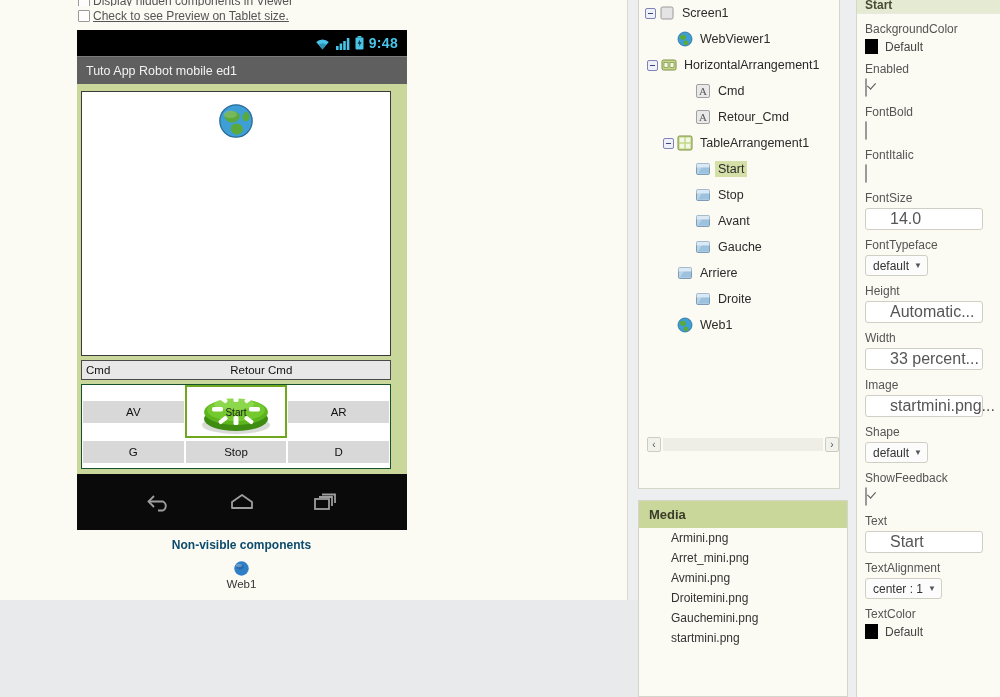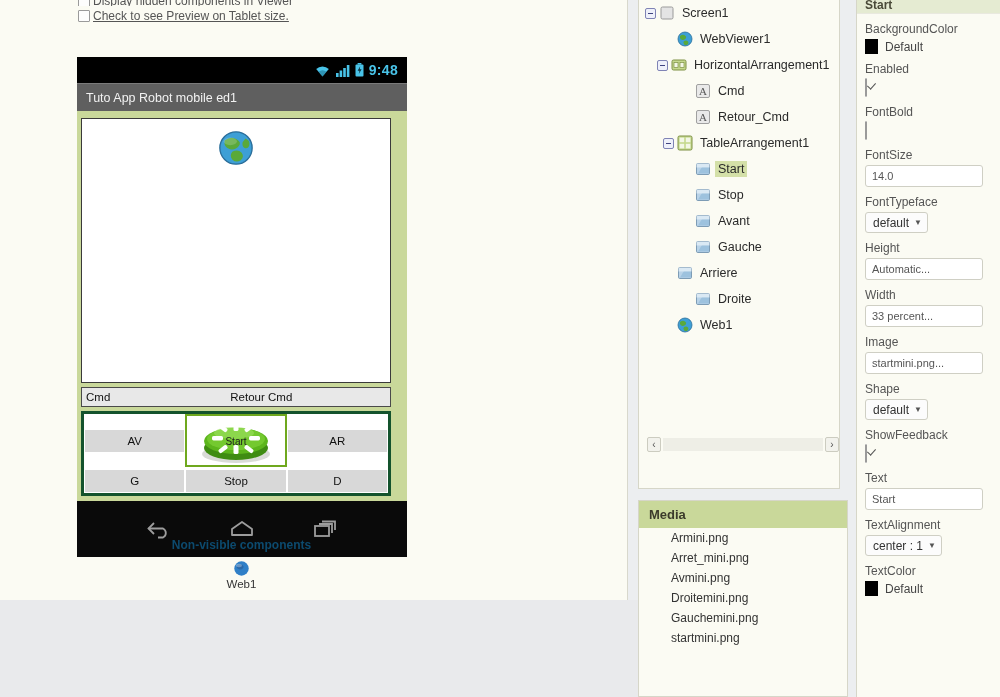--- a/index.html
+++ b/index.html
@@ -29,21 +29,20 @@
     width: 12px; height: 12px; border: 1px solid #9a9a9a;
     background: #fdfdfd; border-radius: 1px; flex: 0 0 auto;
   }
   .chk-label { white-space: nowrap; }
 
   
   #phone {
     position: absolute; left: 77px; top: 30px;
     width: 330px; height: 500px;
     background: #000; 
-    margin-top: 27px;
   }
   #status-bar {
     height: 26px; background: #000; display: flex;
     align-items: center; justify-content: flex-end;
     padding-right: 9px; gap: 5px;
   }
   .sb-ico { display: block; }
   #status-time { color: #49c3e8; font-size: 14px; font-weight: bold; letter-spacing: .3px; }
   #title-bar {
     height: 28px; background: #5f5f5f;
@@ -64,21 +63,21 @@
   #harr {
     width: 310px; height: 20px; margin: 4px 0 0 2px;
     background: #e8e8e8; border: 1px solid #4a4a4a;
     display: flex; align-items: center;
   }
   #harr .lbl { font-size: 11.5px; color: #111; }
   #lbl-cmd { padding-left: 4px; }
   #lbl-retour { margin-left: 120px; }
   #tarr {
     width: 310px; height: 85px; margin: 4px 0 0 2px;
-    background: #fff; border: 3px solid #14532d;
+    background: #fff; border: 1px solid #14532d;
     display: grid; grid-template-columns: 1fr 1fr 1fr;
     grid-template-rows: 53px 28px; align-items: center; justify-items: stretch;
   }
   .tbtn {
     background: #d8d8d8; height: 22px; margin: 0 1px;
     display: flex; align-items: center; justify-content: center;
     font-size: 11.5px; color: #111;
   }
   #btn-start-cell {
     grid-row: 1; grid-column: 2; height: 53px; margin: 0;
@@ -186,22 +185,22 @@
     background: #fdfdfd; border-radius: 1px; position: relative;
   }
   .p-chk.on::after {
     content: ""; position: absolute; left: 3px; top: 2px;
     width: 4px; height: 7px; border: solid #555;
     border-width: 0 1.6px 1.6px 0; transform: rotate(42deg);
   }
   .p-input {
     width: 118px; height: 22px; background: #fff;
     border: 1px solid #cfcfc4; border-radius: 3px;
-    font-size: 11px; color: #555;
-    display: flex; align-items: center; padding-left: 6px;
+    font-size: 16px; color: #555;
+    display: flex; align-items: center; padding-left: 24px;
   }
   .p-select {
     display: inline-flex; align-items: center; gap: 5px;
     height: 21px; padding: 0 5px 0 7px; background: #fcfcfc;
     border: 1px solid #cfcfc4; border-radius: 3px;
     font-size: 12px; color: #333;
   }
   .caret { font-size: 8px; color: #555; }
 
   #bottom-strip {
@@ -339,21 +338,21 @@
         <div class="tnode" style="padding-left: 24px;">
           <span class="expander hidden"></span>
           <svg viewBox="0 0 16 16" class="ticon">
             <circle cx="8" cy="8" r="7" fill="#3d9fd6"></circle>
             <path d="M3 5 q3-2 5-.5 q2 1.2 .8 3 q-1.6 2-4 1.2 q-2.4-.8-1.8-3.7z" fill="#5aa93a"></path>
             <path d="M7 10 q2.4-1.2 4 .4 q1.2 1.6-.4 3.2 q-2 1.2-3.6-.4 q-1.2-1.6 0-3.2z" fill="#5aa93a"></path>
             <circle cx="8" cy="8" r="7" fill="none" stroke="#2a6d99" stroke-width=".8"></circle>
           </svg>
           <span class="tlabel">WebViewer1</span>
         </div>
-        <div class="tnode" style="padding-left: 18px;">
+        <div class="tnode" style="padding-left: 8px;">
           <span class="expander"></span>
           <svg viewBox="0 0 16 16" class="ticon">
             <rect x="1" y="3" width="14" height="10" rx="1.5" fill="#c5d98e" stroke="#7e9044"></rect>
             <rect x="3" y="5.5" width="4" height="5" fill="#f3f7e6" stroke="#7e9044" stroke-width=".7"></rect>
             <rect x="9" y="5.5" width="4" height="5" fill="#f3f7e6" stroke="#7e9044" stroke-width=".7"></rect>
           </svg>
           <span class="tlabel">HorizontalArrangement1</span>
         </div>
         <div class="tnode" style="padding-left: 42px;">
           <span class="expander hidden"></span>
@@ -487,20 +486,24 @@
       <div class="p-group">
         <div class="p-label">Enabled</div>
         <span class="p-chk on"></span>
       </div>
 
       <div class="p-group">
         <div class="p-label">FontBold</div>
         <span class="p-chk"></span>
       </div>
 
+      <div class="p-group">
+        <div class="p-label">FontItalic</div>
+        <span class="p-chk"></span>
+      </div>
 
       <div class="p-group">
         <div class="p-label">FontSize</div>
         <div class="p-input">14.0</div>
       </div>
 
       <div class="p-group">
         <div class="p-label">FontTypeface</div>
         <div class="p-select">
           <span>default</span>

